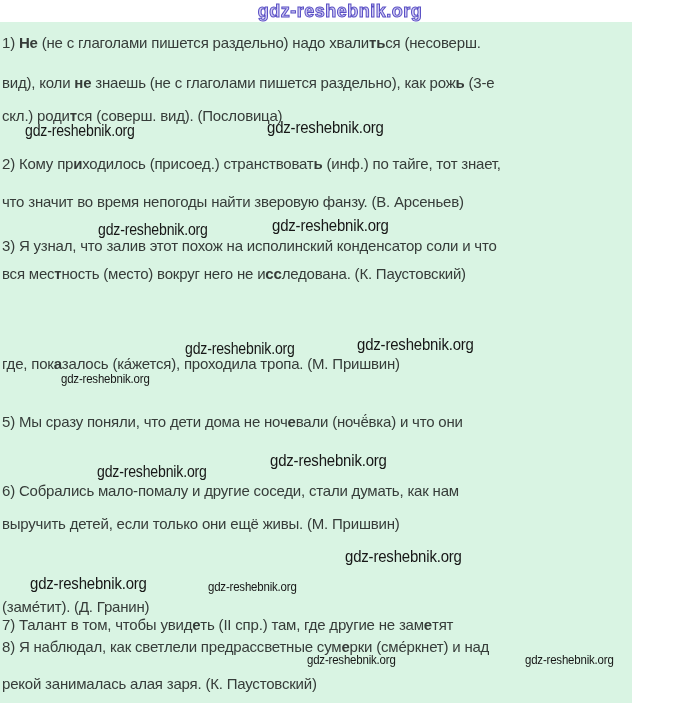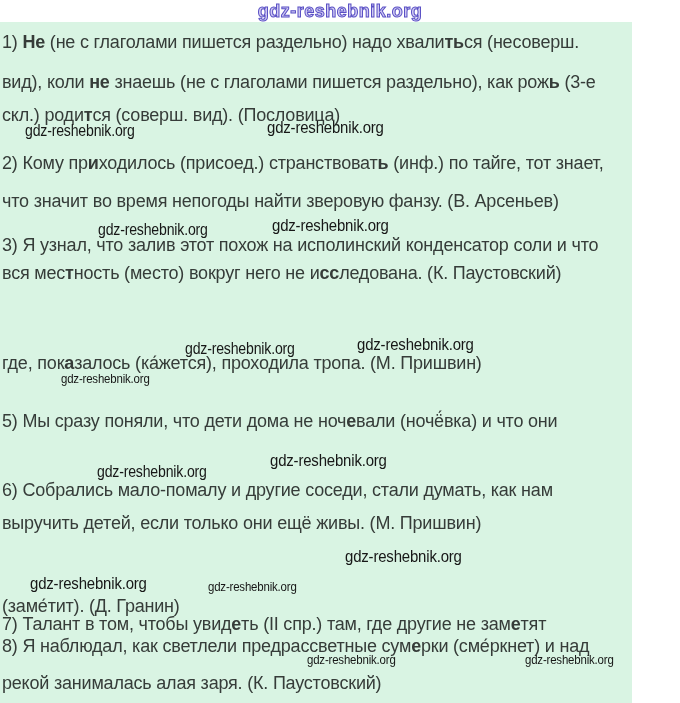--- a/index.html
+++ b/index.html
@@ -13,21 +13,21 @@
   .content {
     position: absolute;
     left: 0; top: 22px;
     width: 632px; height: 681px;
     background: #d9f4e3;
   }
   .line {
     position: absolute;
     left: 2px;
     white-space: nowrap;
-    font-size: 18px;
+    font-size: 15px;
     line-height: 19px;
     color: #363c39;
     letter-spacing: -0.2px;
   }
   .line .b { font-weight: 700; }
 
   .wm {
     position: absolute;
     white-space: nowrap;
     color: #171717;

